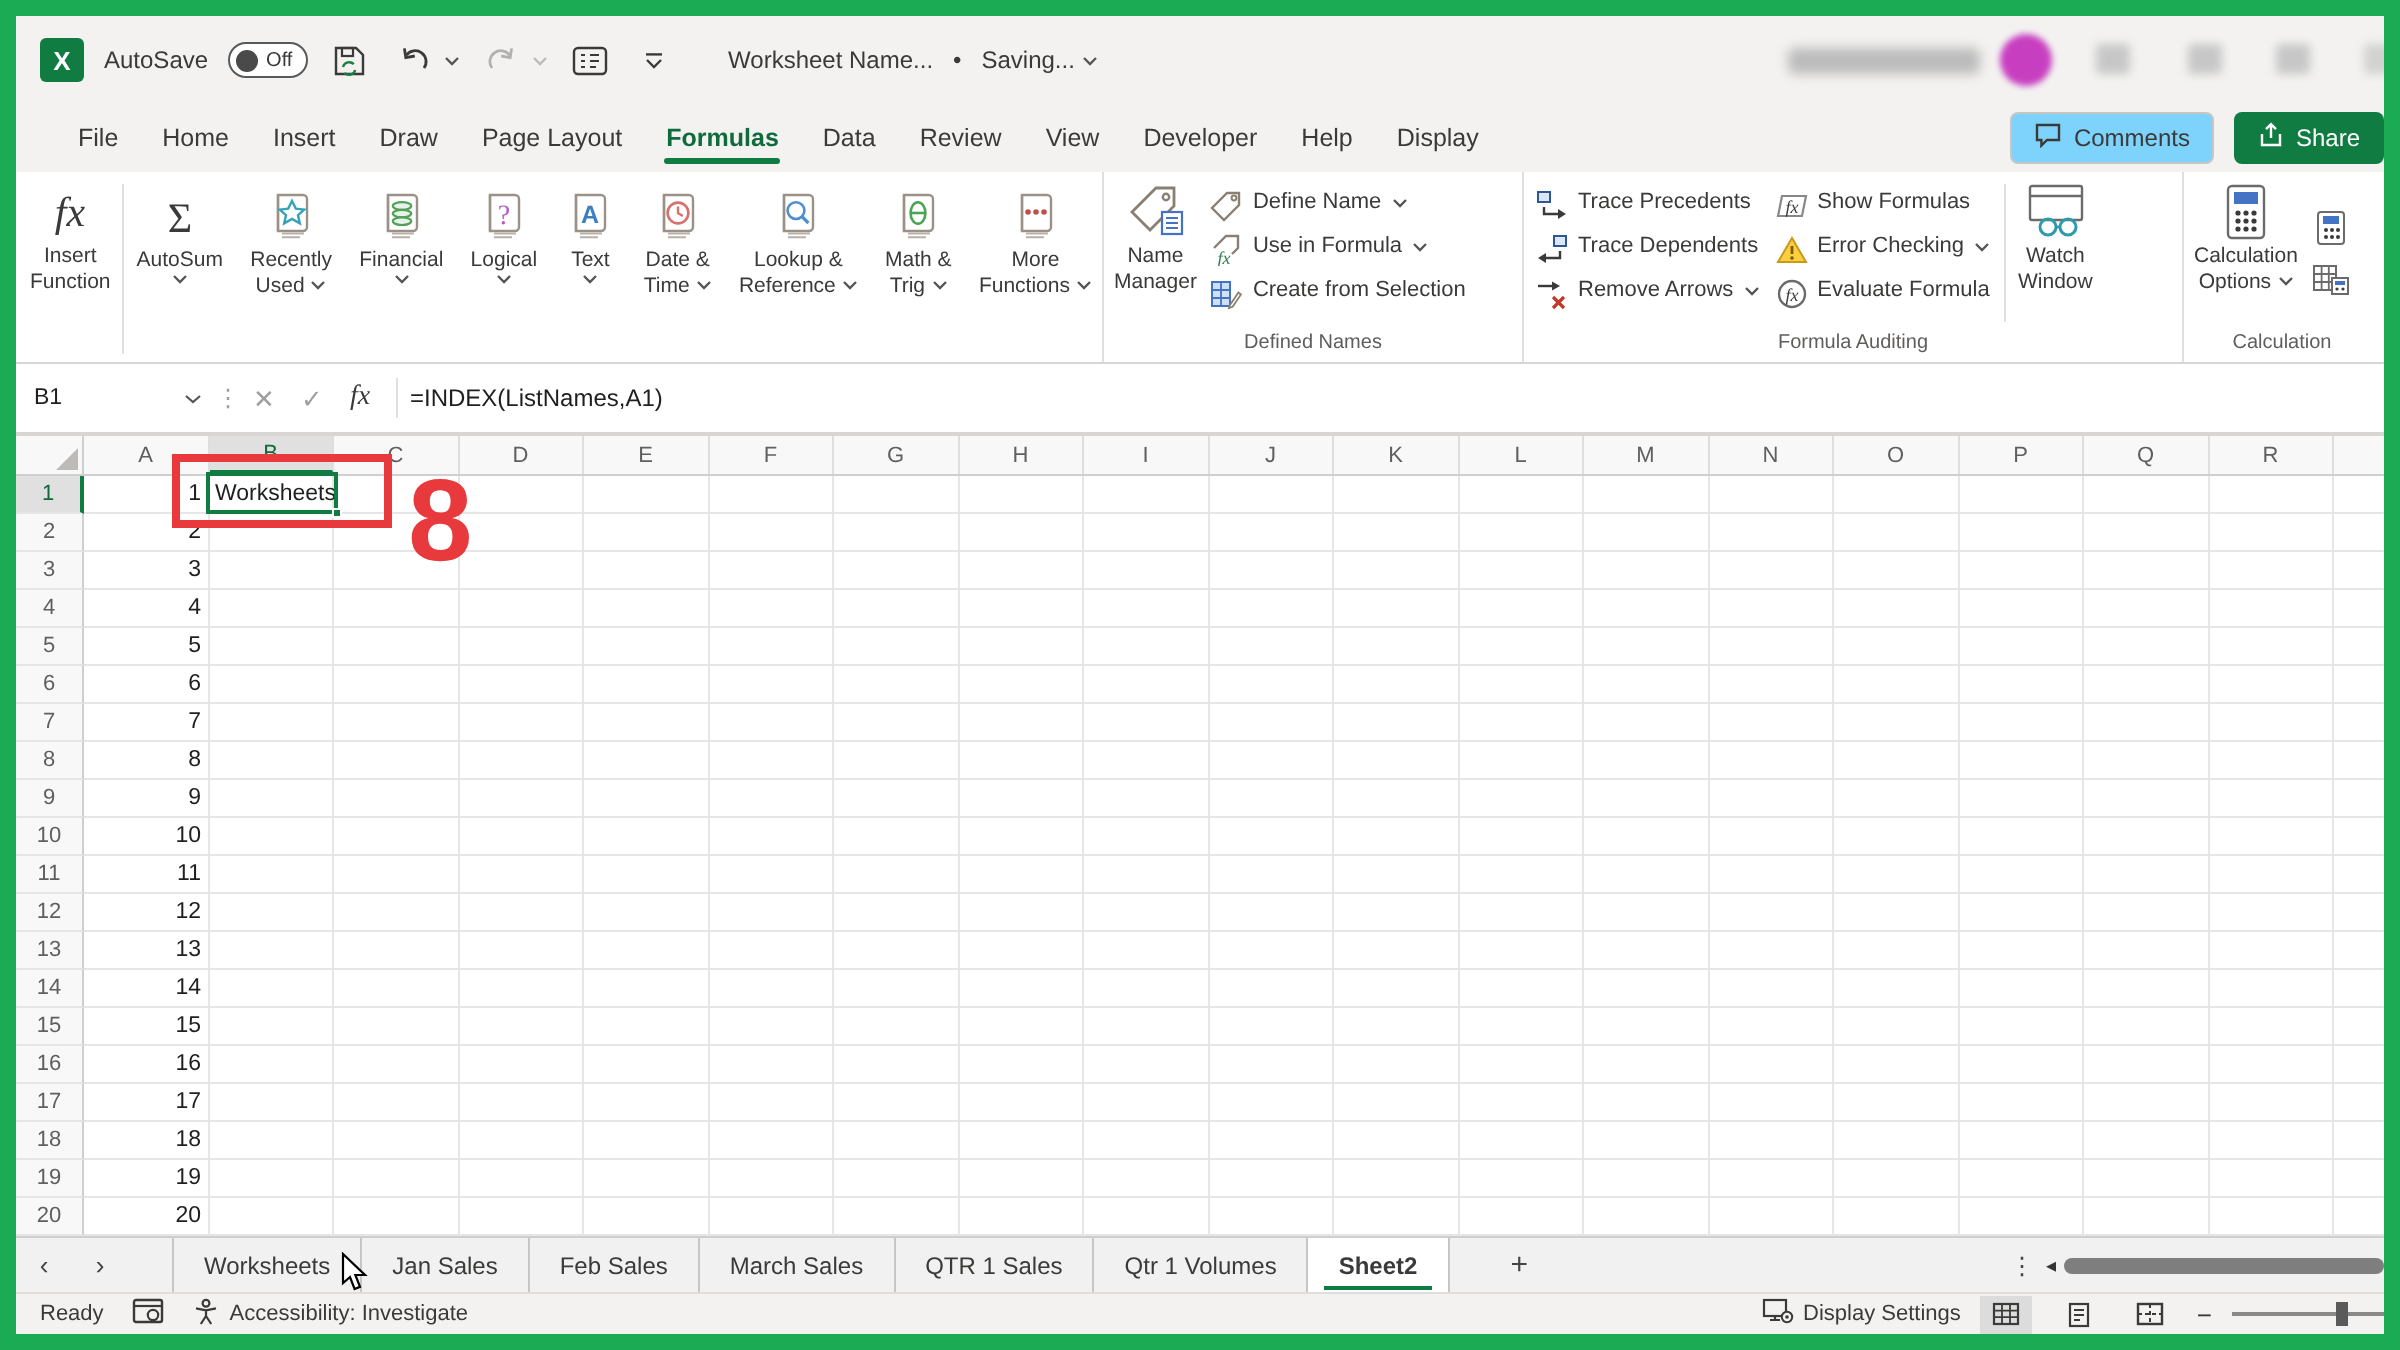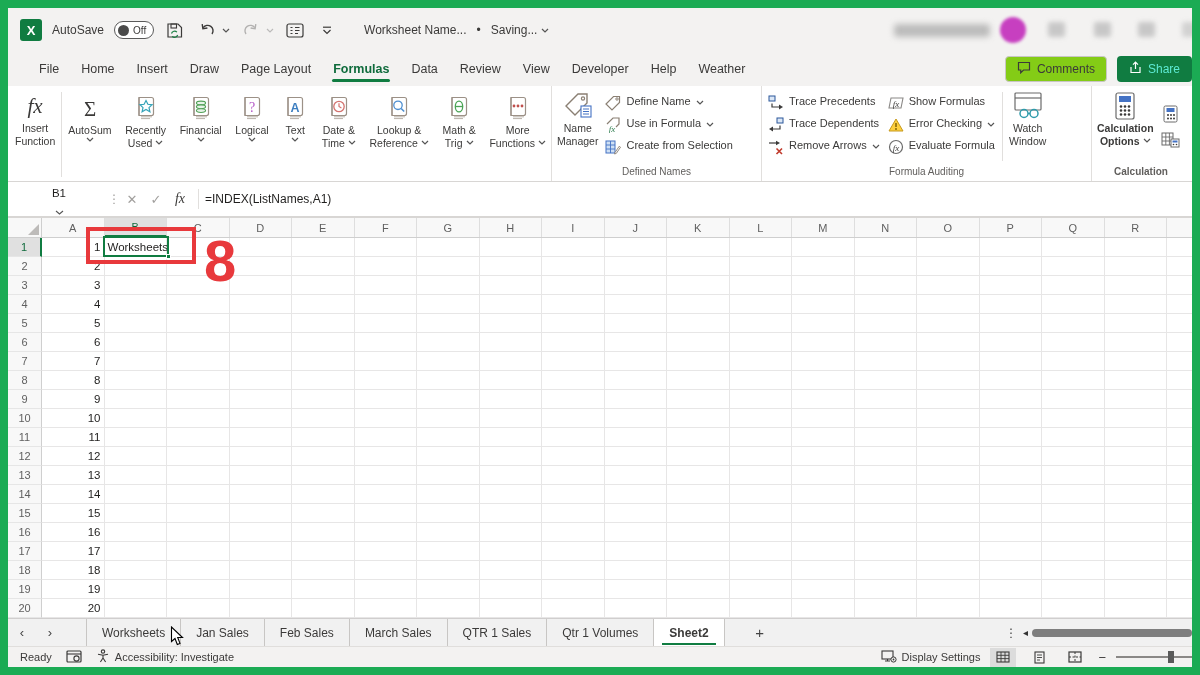--- a/index.html
+++ b/index.html
@@ -19,41 +19,41 @@
   .searchbox .ph { font-size:12.5px; color:#616161; }
   .blurbar { width:96px; height:13px; background:#a9a9a9; border-radius:3px; filter:blur(3px); opacity:.75; }
   .avatar { width:26px; height:26px; border-radius:50%; filter:blur(1.5px); }
   .ghosticon { width:17px; height:15px; background:#bdbdbd; border-radius:2px; filter:blur(2.5px); opacity:.8; }
 
   
   .tabrow { height:34px; flex:none; display:flex; align-items:center; padding:0 14px 0 20px; gap:2px; }
   .mtab { font-size:12.5px; color:#3b3a39; padding:7px 11px 8px; position:relative; white-space:nowrap; cursor:default; }
   .mtab.active { color:#0f6b3c; font-weight:bold; }
   .mtab.active::after { content:""; position:absolute; left:10px; right:10px; bottom:2px; height:2.5px; background:#107C41; border-radius:2px; }
-  .comments-btn { margin-left:auto; display:flex; align-items:center; gap:6px; background:#84cc16; border:1px solid #c8c6c4; border-radius:4px; height:26px; padding:0 11px; font-size:12px; color:#3b3a39; white-space:nowrap; }
-  .share-btn { display:flex; align-items:center; gap:6px; background:#107C41; border-radius:4px; height:26px; padding:0 12px; font-size:12px; color:#5eead4; margin-left:8px; margin-right:-14px; white-space:nowrap; }
+  .comments-btn { margin-left:auto; display:flex; align-items:center; gap:6px; background:#7dd3fc; border:1px solid #c8c6c4; border-radius:4px; height:26px; padding:0 11px; font-size:12px; color:#3b3a39; white-space:nowrap; }
+  .share-btn { display:flex; align-items:center; gap:6px; background:#107C41; border-radius:4px; height:26px; padding:0 12px; font-size:12px; color:#ffffff; margin-left:8px; margin-right:-14px; white-space:nowrap; }
 
   
   .ribbon { height:96px; flex:none; background:#fff; border-bottom:1px solid #d8d6d4; display:flex; padding:0 2px; }
   .rgroup { display:flex; flex-direction:column; border-right:1px solid #e1dfdd; padding:2px 2px 0; flex:none; }
-  .rgroup:last-child { border-right:none;font-weight:bold; }
+  .rgroup:last-child { border-right:none; }
   .ritems { flex:1; display:flex; align-items:stretch; }
   .glabel { height:16px; font-size:10px; color:#605e5c; text-align:center; line-height:14px; white-space:nowrap; }
   .bigbtn { display:flex; flex-direction:column; align-items:center; padding:4px 3px 0; border-radius:3px; }
   .bigbtn .ic { height:32px; display:flex; align-items:center; justify-content:center; }
   .lbl-line { font-size:10.5px; line-height:12.5px; color:#3b3a39; text-align:center; display:flex; align-items:center; justify-content:center; gap:3px; white-space:nowrap; }
   .subdiv { width:1px; background:#e1dfdd; margin:4px 3px; }
   .vstack { display:flex; flex-direction:column; justify-content:center; gap:2px; padding:2px 4px; }
   .smallrow { display:flex; align-items:flex-start; gap:5px; font-size:11px; color:#3b3a39; height:20px; white-space:nowrap; }
   .smicons { display:flex; flex-direction:column; justify-content:center; gap:6px; padding:0 3px; }
   .smiconbtn { width:22px; height:20px; display:flex; align-items:center; justify-content:center; }
 
   
   .formulabar { height:36px; flex:none; background:#fff; border-bottom:2px solid #d8d6d4; display:flex; align-items:center; padding:4px 2px; }
-  .namebox { width:98px; height:24px; display:flex; align-items:center; padding:0 7px; font-size:11.5px; color:#201f1e; gap:6px;flex-direction:column; }
+  .namebox { width:98px; height:24px; display:flex; align-items:center; padding:0 7px; font-size:11.5px; color:#201f1e; gap:6px; }
   .namebox .nb-ref { flex:1; }
   .fbtool { width:24px; text-align:center; font-size:13px; color:#a19f9d; }
   .fx-btn { font-family:"Liberation Serif",serif; font-style:italic; font-size:14px; color:#3b3a39; }
   .fdivider { width:1px; height:20px; background:#e1dfdd; margin:0 6px; }
   .formula-text { font-size:12px; color:#201f1e; }
   .dots { color:#a19f9d; font-size:12px; letter-spacing:0; }
 
   
   .sheet { height:400px; flex:none; background:#fff; position:relative; overflow:hidden; }
   .colheaders { display:flex; height:20px; background:#f8f8f8; border-bottom:1px solid #cfcfcf; }
@@ -179,21 +179,21 @@
         <span class="mtab">Home</span>
         <span class="mtab">Insert</span>
         <span class="mtab">Draw</span>
         <span class="mtab">Page Layout</span>
         <span class="mtab active">Formulas</span>
         <span class="mtab">Data</span>
         <span class="mtab">Review</span>
         <span class="mtab">View</span>
         <span class="mtab">Developer</span>
         <span class="mtab">Help</span>
-        <span class="mtab">Weather</span>
+        <span class="mtab">Display</span>
       </span>
     <span class="comments-btn">
       <span><svg width="14" height="13" viewBox="0 0 14 13">
             <path d="M1.5 1.5 h11 v7.5 h-6 l-2.8 2.8 v-2.8 h-2.2 z" fill="none" stroke="#3b3a39" stroke-width="1.2"></path>
           </svg></span>
       <span>Comments</span>
     </span>
     <span class="share-btn">
       <span><svg width="13" height="13" viewBox="0 0 13 13">
             <path d="M2 6 v5.5 h9 V6" fill="none" stroke="#fff" stroke-width="1.2"></path>

